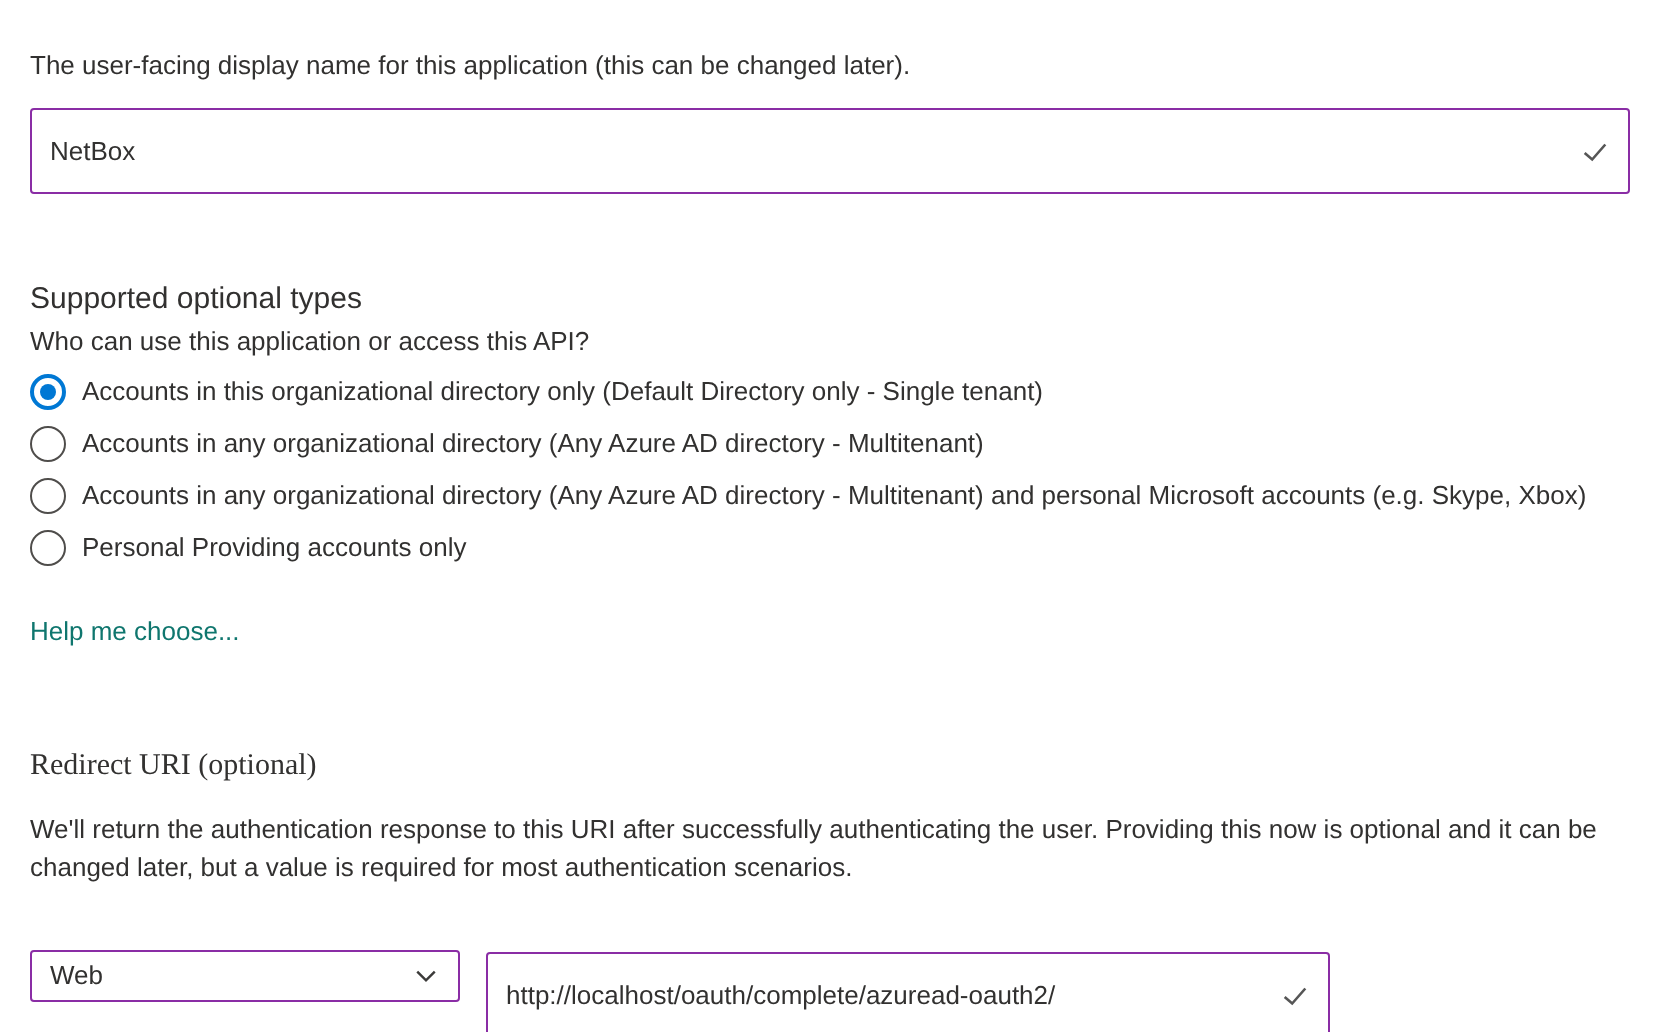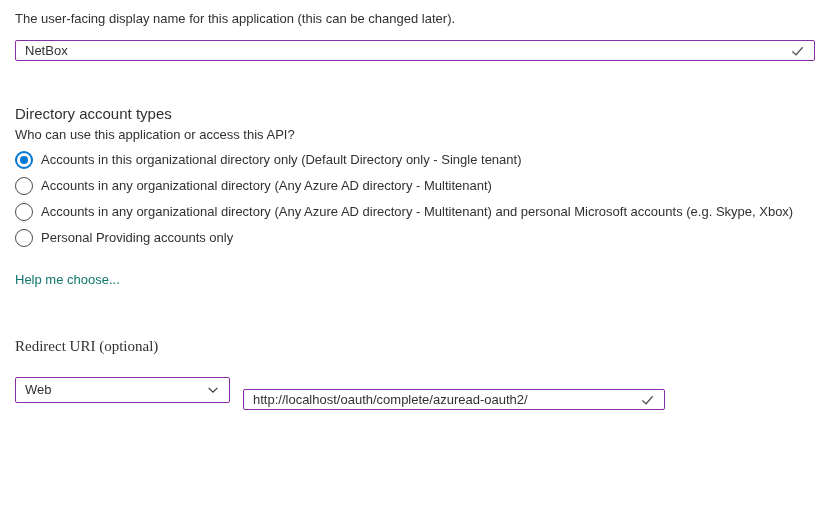--- a/index.html
+++ b/index.html
@@ -19,25 +19,25 @@
     color: #323130;
   }
   .required-marker { color: #e50000; margin-right: 4px; font-size: 14px; }
 
   .body-text {
     font-size: 13px;
     line-height: 18px;
     color: #323130;
   }
 
-  .desc { max-width: 802px; }
+  .desc { margin-top: 14px; max-width: 802px; }
 
   .text-field {
     position: relative;
-    height: 21px;
+    height: 43px;
     border: 1px solid #8a2da5;
     border-radius: 2px;
     background: #fff;
     display: flex;
     align-items: center;
   }
   .text-field input {
     border: none; outline: none;
     width: 100%; height: 100%;
     padding: 0 30px 0 9px;
@@ -130,21 +130,21 @@
   <div class="text-field name-field">
     <input type="text" value="NetBox" style="">
     <span class="field-check">
       <svg class="icon-svg" width="15" height="15" viewBox="0 0 16 16">
           <path d="M2.5 8.5 L6.5 12 L13.5 4" fill="none" stroke="#565656" stroke-width="1.4"></path>
         </svg>
     </span>
   </div>
 
   
-  <div class="section-title sat-title">Directory account types</div>
+  <div class="section-title sat-title">Supported optional types</div>
   <div class="body-text question">Who can use this application or access this API?</div>
 
   <div class="radio-group">
     <div class="radio-row">
       <span class="radio selected"></span>
       <span class="radio-label">Accounts in this organizational directory only (Default Directory only - Single tenant)</span>
     </div>
     <div class="radio-row">
       <span class="radio"></span>
       <span class="radio-label">Accounts in any organizational directory (Any Azure AD directory - Multitenant)</span>
@@ -156,20 +156,21 @@
     <div class="radio-row">
       <span class="radio"></span>
       <span class="radio-label">Personal Providing accounts only</span>
     </div>
   </div>
 
   <a class="help-link">Help me choose...</a>
 
   
   <div class="section-title ruri-title">Redirect URI (optional)</div>
+  <div class="body-text ruri-desc">We'll return the authentication response to this URI after successfully authenticating the user. Providing this now is optional and it can be changed later, but a value is required for most authentication scenarios.</div>
 
   <div class="controls-row">
     <div class="select-box">
       <span>Web</span>
       <span>
         <svg class="icon-svg" width="14" height="14" viewBox="0 0 16 16">
             <path d="M3 5.5 L8 10.5 L13 5.5" fill="none" stroke="#3b3a39" stroke-width="1.4"></path>
           </svg>
       </span>
     </div>

